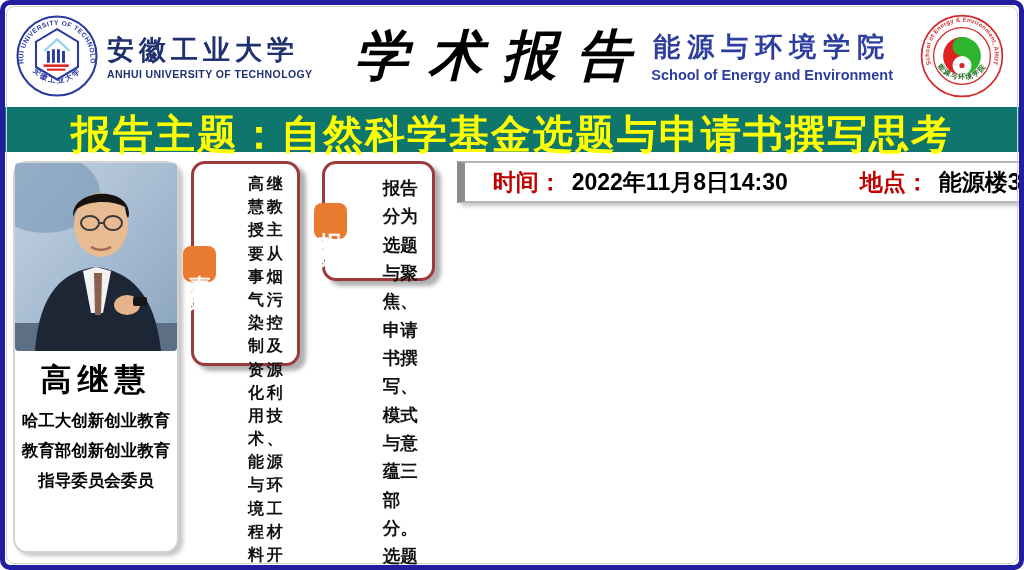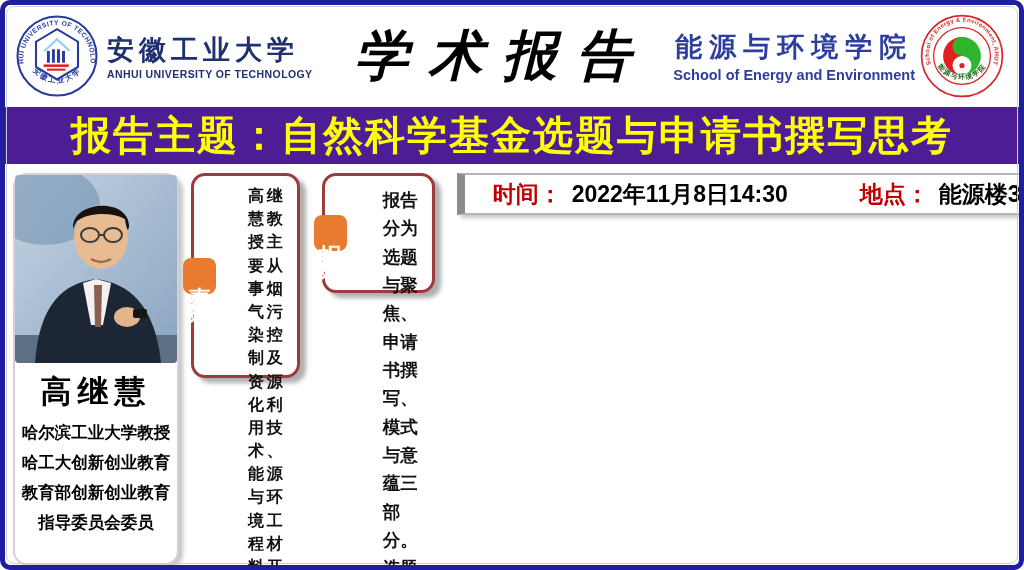--- a/index.html
+++ b/index.html
@@ -15,28 +15,28 @@
   .seal{width:84px;height:84px;flex:0 0 auto;}
   .uni-names{display:flex;flex-direction:column;}
   .uni-cn{font-size:27px;font-weight:bold;color:#203170;letter-spacing:5px;white-space:nowrap;}
   .uni-en{font-size:10.5px;font-weight:bold;color:#203170;letter-spacing:0.4px;white-space:nowrap;}
   .title-block{flex:1;text-align:right;}
   .main-title{
     font-family:"DejaVu Serif","Liberation Serif",serif;
     font-size:54px;font-weight:bold;color:#000;letter-spacing:20px;
     font-style:italic;white-space:nowrap;
   }
-  .school-block{display:flex;align-items:center;gap:4px;width:360px;justify-content:flex-end;}
+  .school-block{display:flex;align-items:center;gap:26px;width:360px;justify-content:flex-end;}
   .school-names{display:flex;flex-direction:column;align-items:center;}
   .school-cn{font-size:27px;font-weight:bold;color:#2E3E9E;letter-spacing:7px;white-space:nowrap;}
   .school-en{font-size:14.5px;font-weight:bold;color:#2E3E9E;white-space:nowrap;margin-top:2px;}
   .school-logo{width:86px;height:86px;flex:0 0 auto;}
   
   .banner{
-    height:57px;background:#4c1d95;display:flex;align-items:center;justify-content:center;
+    height:45px;background:#0f766e;display:flex;align-items:flex-start;justify-content:center;
   }
   .banner span{
     color:#FFFF00;font-size:40px;font-weight:900;letter-spacing:2px;white-space:nowrap;
   }
   
   .main{display:flex;gap:12px;padding:9px 8px 0 8px;height:392px;}
   .left-panel{
     width:178px;box-sizing:border-box;border:2px solid #d2d2d2;border-radius:14px;
     background:#fff;box-shadow:4px 3px 4px #c6c6c6;padding:0;text-align:center;
   }
@@ -160,21 +160,20 @@
         <rect x="118" y="134" width="14" height="9" rx="2" fill="#151515"></rect>
 
         <ellipse cx="86" cy="62" rx="27" ry="32" fill="#e8bb92"></ellipse>
         <path d="M 58,52 C 58,26 112,22 114,50 C 114,56 112,58 110,44 C 96,36 72,38 62,46 C 59,50 58,56 58,52 Z" fill="#17120f"></path>
         <ellipse cx="75" cy="60" rx="9" ry="7" fill="none" stroke="#3a3a3a" stroke-width="2"></ellipse>
         <ellipse cx="98" cy="60" rx="9" ry="7" fill="none" stroke="#3a3a3a" stroke-width="2"></ellipse>
         <line x1="84" y1="60" x2="89" y2="60" stroke="#3a3a3a" stroke-width="2"></line>
         <path d="M 76,84 Q 86,90 96,84" fill="none" stroke="#9c6b4c" stroke-width="2.5"></path>
       </svg>
       <div class="speaker-name">高继慧</div>
-      <div class="speaker-title">哈尔滨工业大学教授</div>
       <div class="speaker-title">哈工大创新创业教育</div>
       <div class="speaker-title">教育部创新创业教育</div>
       <div class="speaker-title">指导委员会委员</div>
     </div>
 
     <div class="right-col">
 
       <div class="box box-bio">
         <div class="vlabel">嘉宾简介</div>
         <div class="bio-text">高继慧教授主要从事烟气污染控制及资源化利用技术、能源与环境工程材料开发等研究。在工程技术开发方面，先后主持或组织团队完成包括国家攻关计划、重点研发计划等国家科技部课题7项。曾获国家技术发明二等奖2项、省部级科技奖励3项、申请及授权国家发明专利60余项。2011年以来，转型从事能源与环境工程材料的应用基础研究，带领研究组先后获国家自然科学基金青年、面上、重点及重大研究计划培育项目等资助14项。目前，作为项目负责人正在主持国家自然科学基金区域创新联合基金重点项目1项。高继慧教授热心学生创新教育，在课赛融合、专创融合的创新实践育人体系和元生态构建等方面有着20多年的探索和实践经验。主讲能源科学之问、创新思维与方法和项目学习等创新类课程6门，直接指导学生获全国大学生节能减排竞赛国家级奖50项，其它国际国家级奖20多项。曾被授予全国高等学校创业教育先进个人、黑龙江省模范教师称号。</div>

